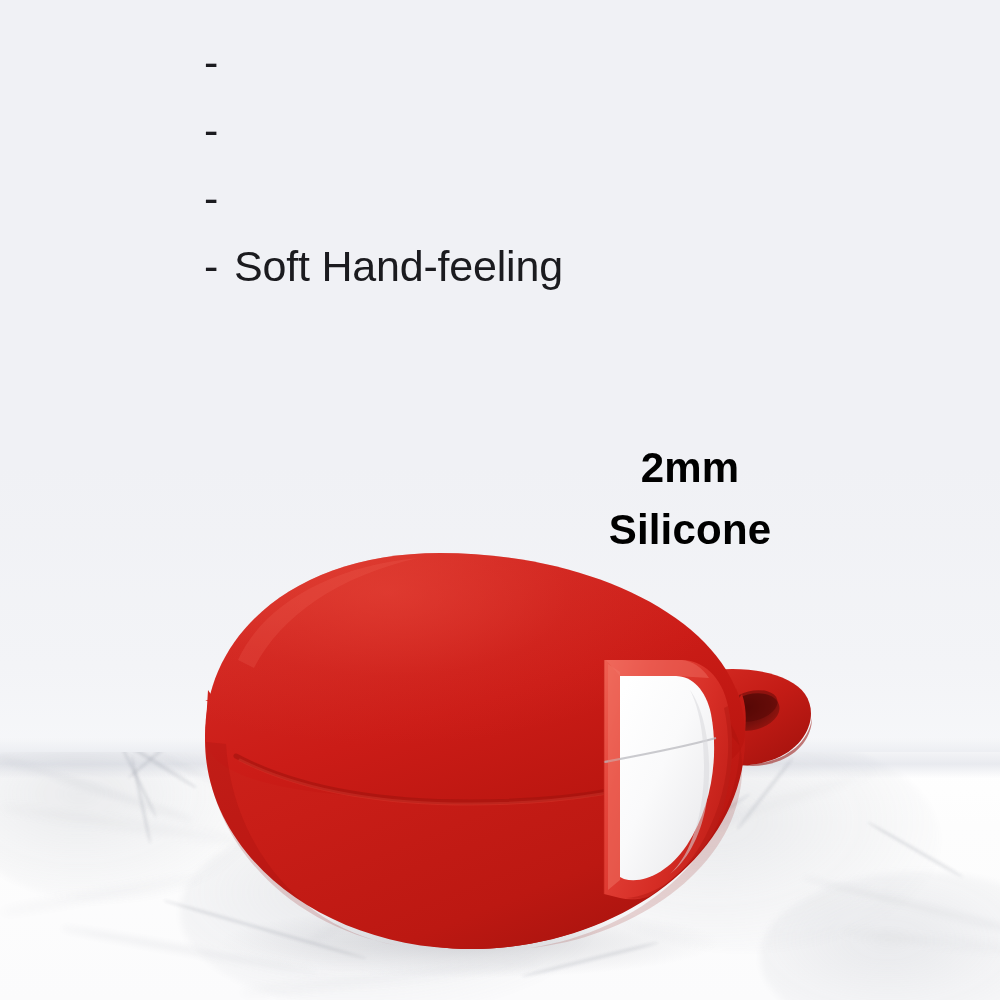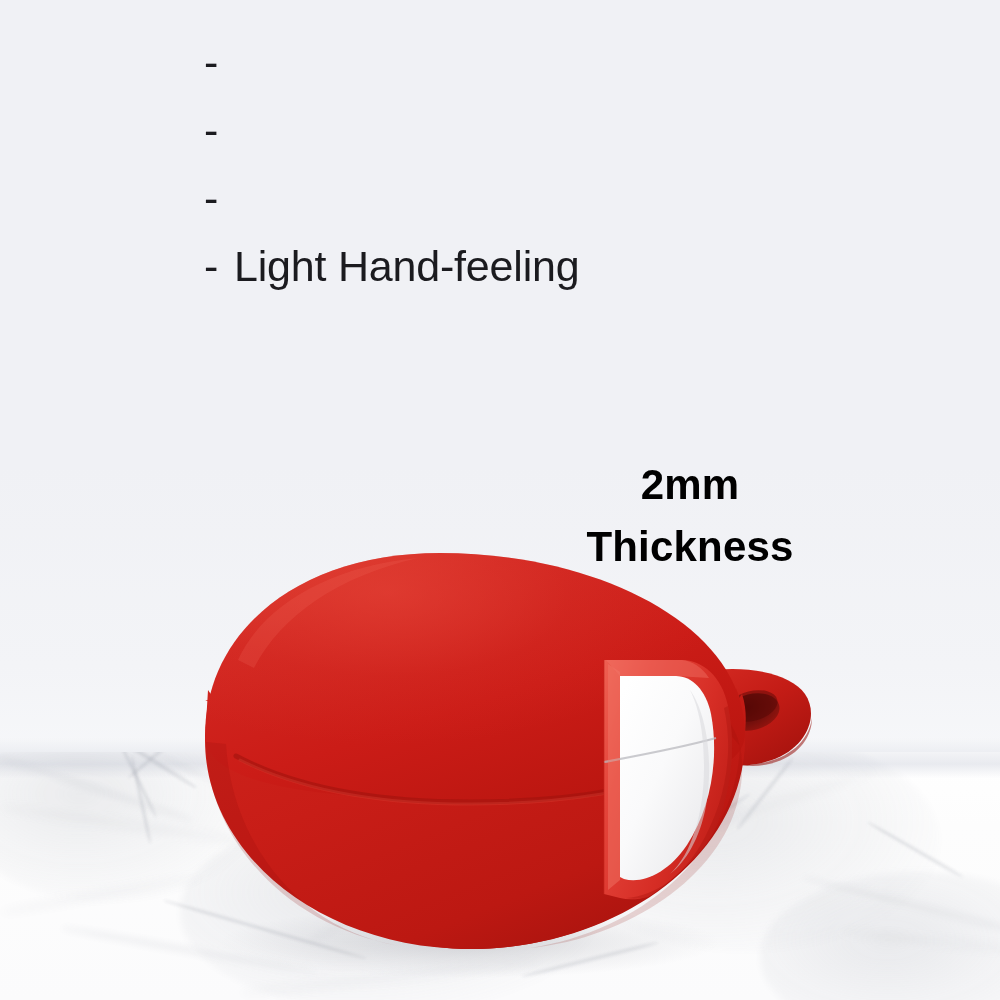--- a/index.html
+++ b/index.html
@@ -87,21 +87,21 @@
   .feature-dash {
     width: 30px;
     flex: 0 0 30px;
     color: #1b1b1f;
   }
 
   
   .callout {
     position: absolute;
     left: 500px;
-    top: 454px;
+    top: 437px;
     width: 380px;
     text-align: center;
     color: #000000;
     font-weight: 700;
     font-size: 42px;
     line-height: 62px;
     letter-spacing: 0.2px;
   }
 
   
@@ -158,27 +158,27 @@
       <span class="feature-dash">-</span>
     </div>
     <div class="feature-line">
       <span class="feature-dash">-</span>
     </div>
     <div class="feature-line">
       <span class="feature-dash">-</span>
     </div>
     <div class="feature-line">
       <span class="feature-dash">-</span>
-      <span>Light Hand-feeling</span>
+      <span>Soft Hand-feeling</span>
     </div>
   </div>
 
   <div class="callout">
     <div>2mm</div>
-    <div>Thickness</div>
+    <div>Silicone</div>
   </div>
 
   <div class="product">
     <svg width="1000" height="1000" viewBox="0 0 1000 1000" xmlns="http://www.w3.org/2000/svg">
       <defs>
 
         <linearGradient id="gLid" x1="0.12" y1="0.02" x2="0.82" y2="1">
           <stop offset="0%" stop-color="#D8352B"></stop>
           <stop offset="22%" stop-color="#D22721"></stop>
           <stop offset="58%" stop-color="#CB1C17"></stop>

